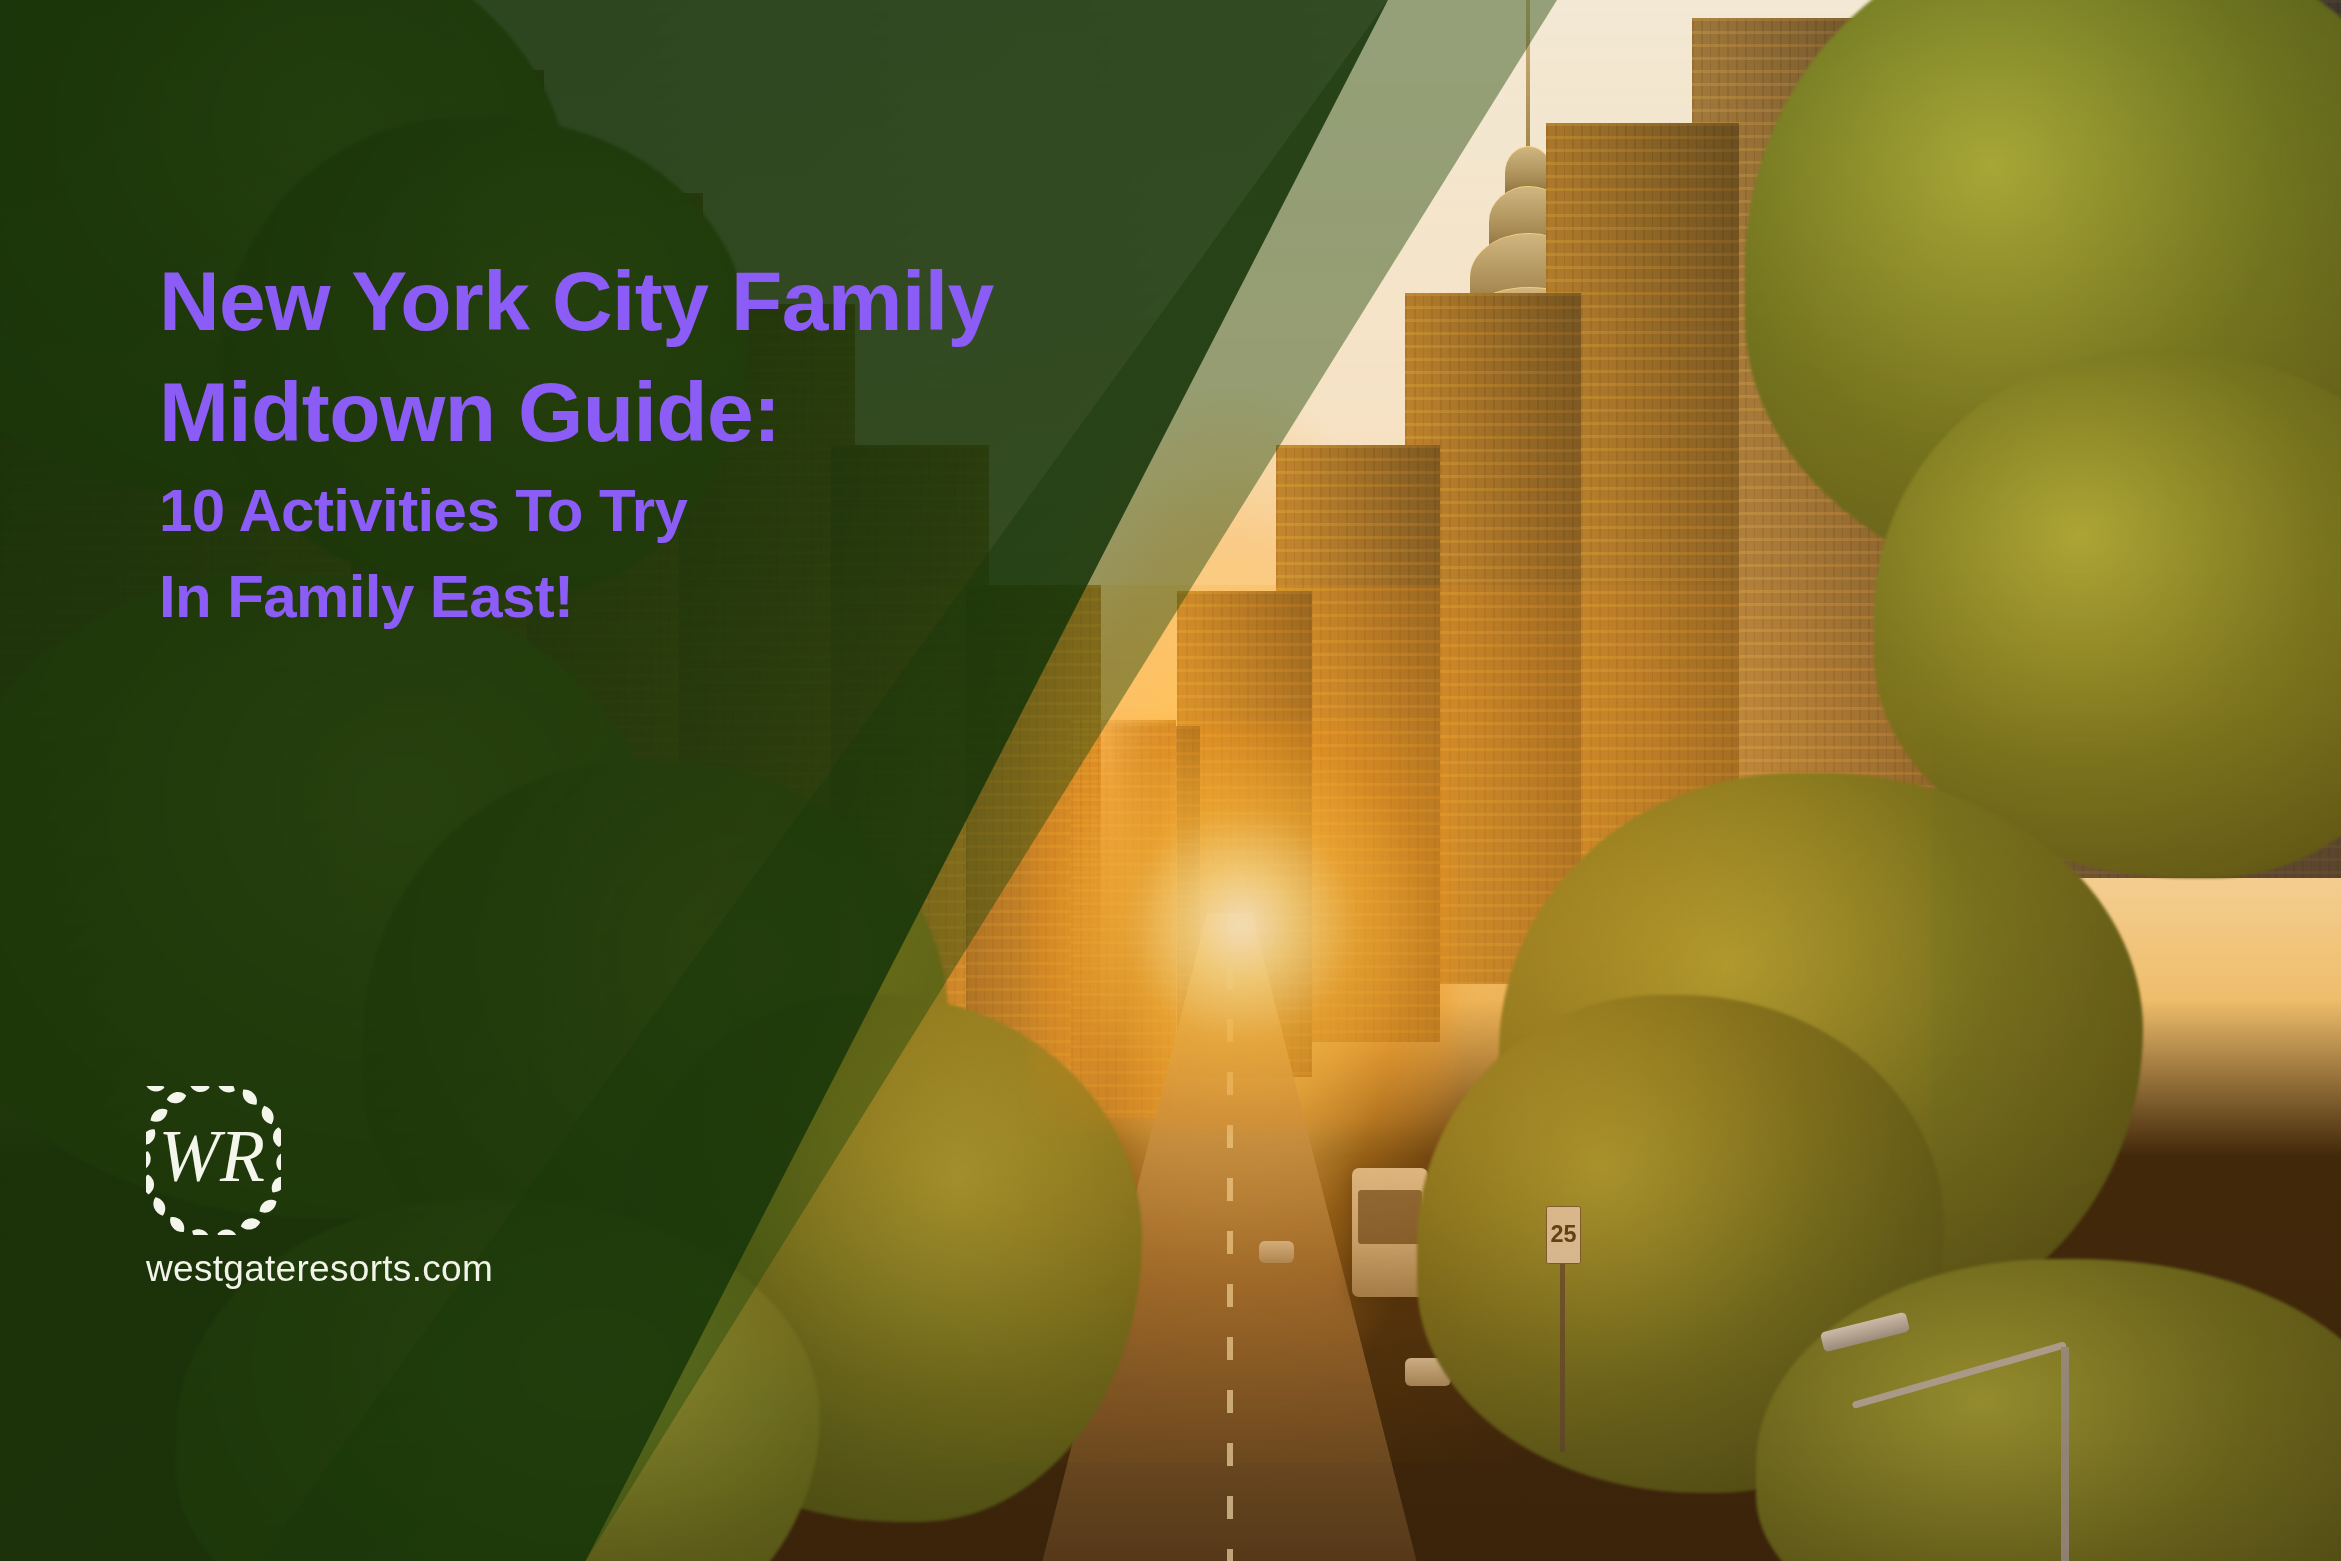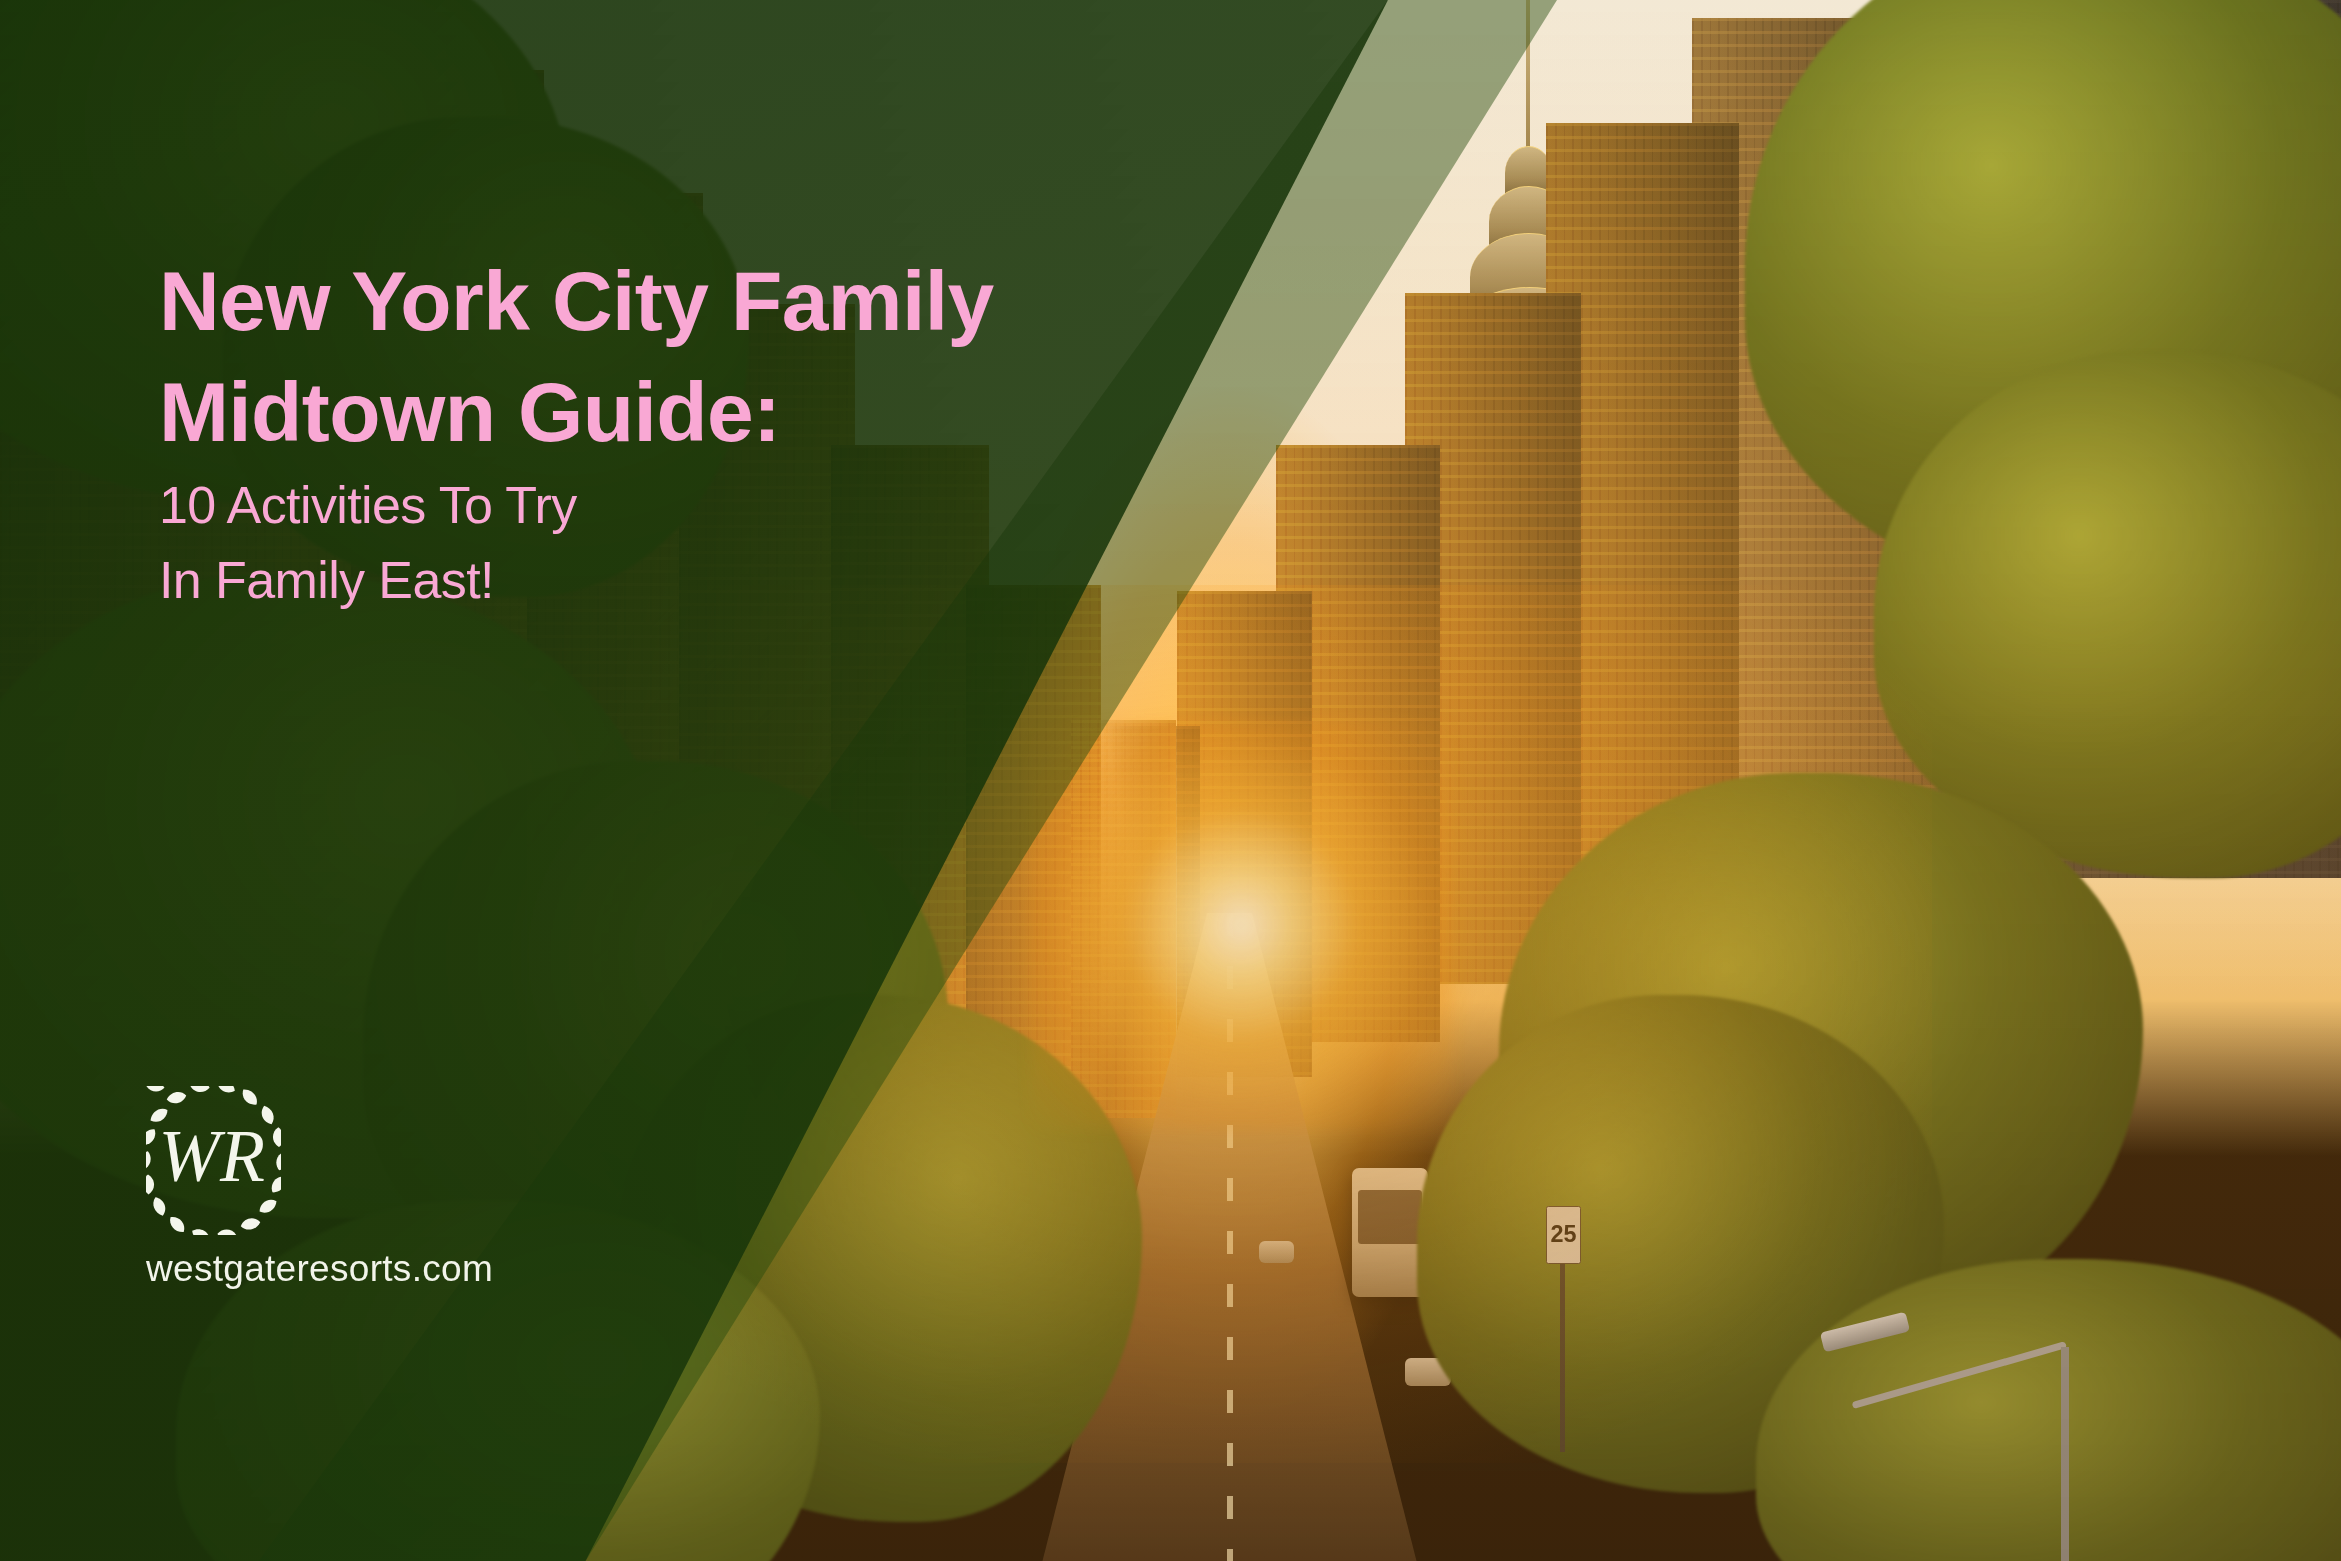--- a/index.html
+++ b/index.html
@@ -130,25 +130,25 @@
     position:absolute;inset:0;
     background:rgba(36,74,14,.46);
     clip-path:polygon(1388px 0, 1557px 0, 585px 1562px, 258px 1562px);
     pointer-events:none;
   }
 
   
   .content{position:absolute;left:0;top:0;width:100%;height:100%;}
   .title-wrap{position:absolute;left:159px;top:246px;width:1054px;}
   .t-line{
-    color:#f9a8d4;font-family:"Liberation Sans Narrow","Liberation Sans",sans-serif;
+    color:#8b5cf6;font-family:"Liberation Sans Narrow","Liberation Sans",sans-serif;
     letter-spacing:-0.6px;white-space:nowrap;
   }
   .t-main{font-size:84px;font-weight:700;line-height:1.32;}
-  .t-sub{font-size:52px;font-weight:400;line-height:1.44;}
+  .t-sub{font-size:60px;font-weight:700;line-height:1.44;}
 
   .brand{position:absolute;left:146px;top:1086px;width:363px;}
   .wreath{width:135px;height:149px;display:block;}
   .site{
     margin-top:13px;color:#f2f4ea;font-size:37px;font-weight:400;letter-spacing:0.3px;
     font-family:"Liberation Sans",sans-serif;white-space:nowrap;
   }
 </style>
 </head>
 <body>

